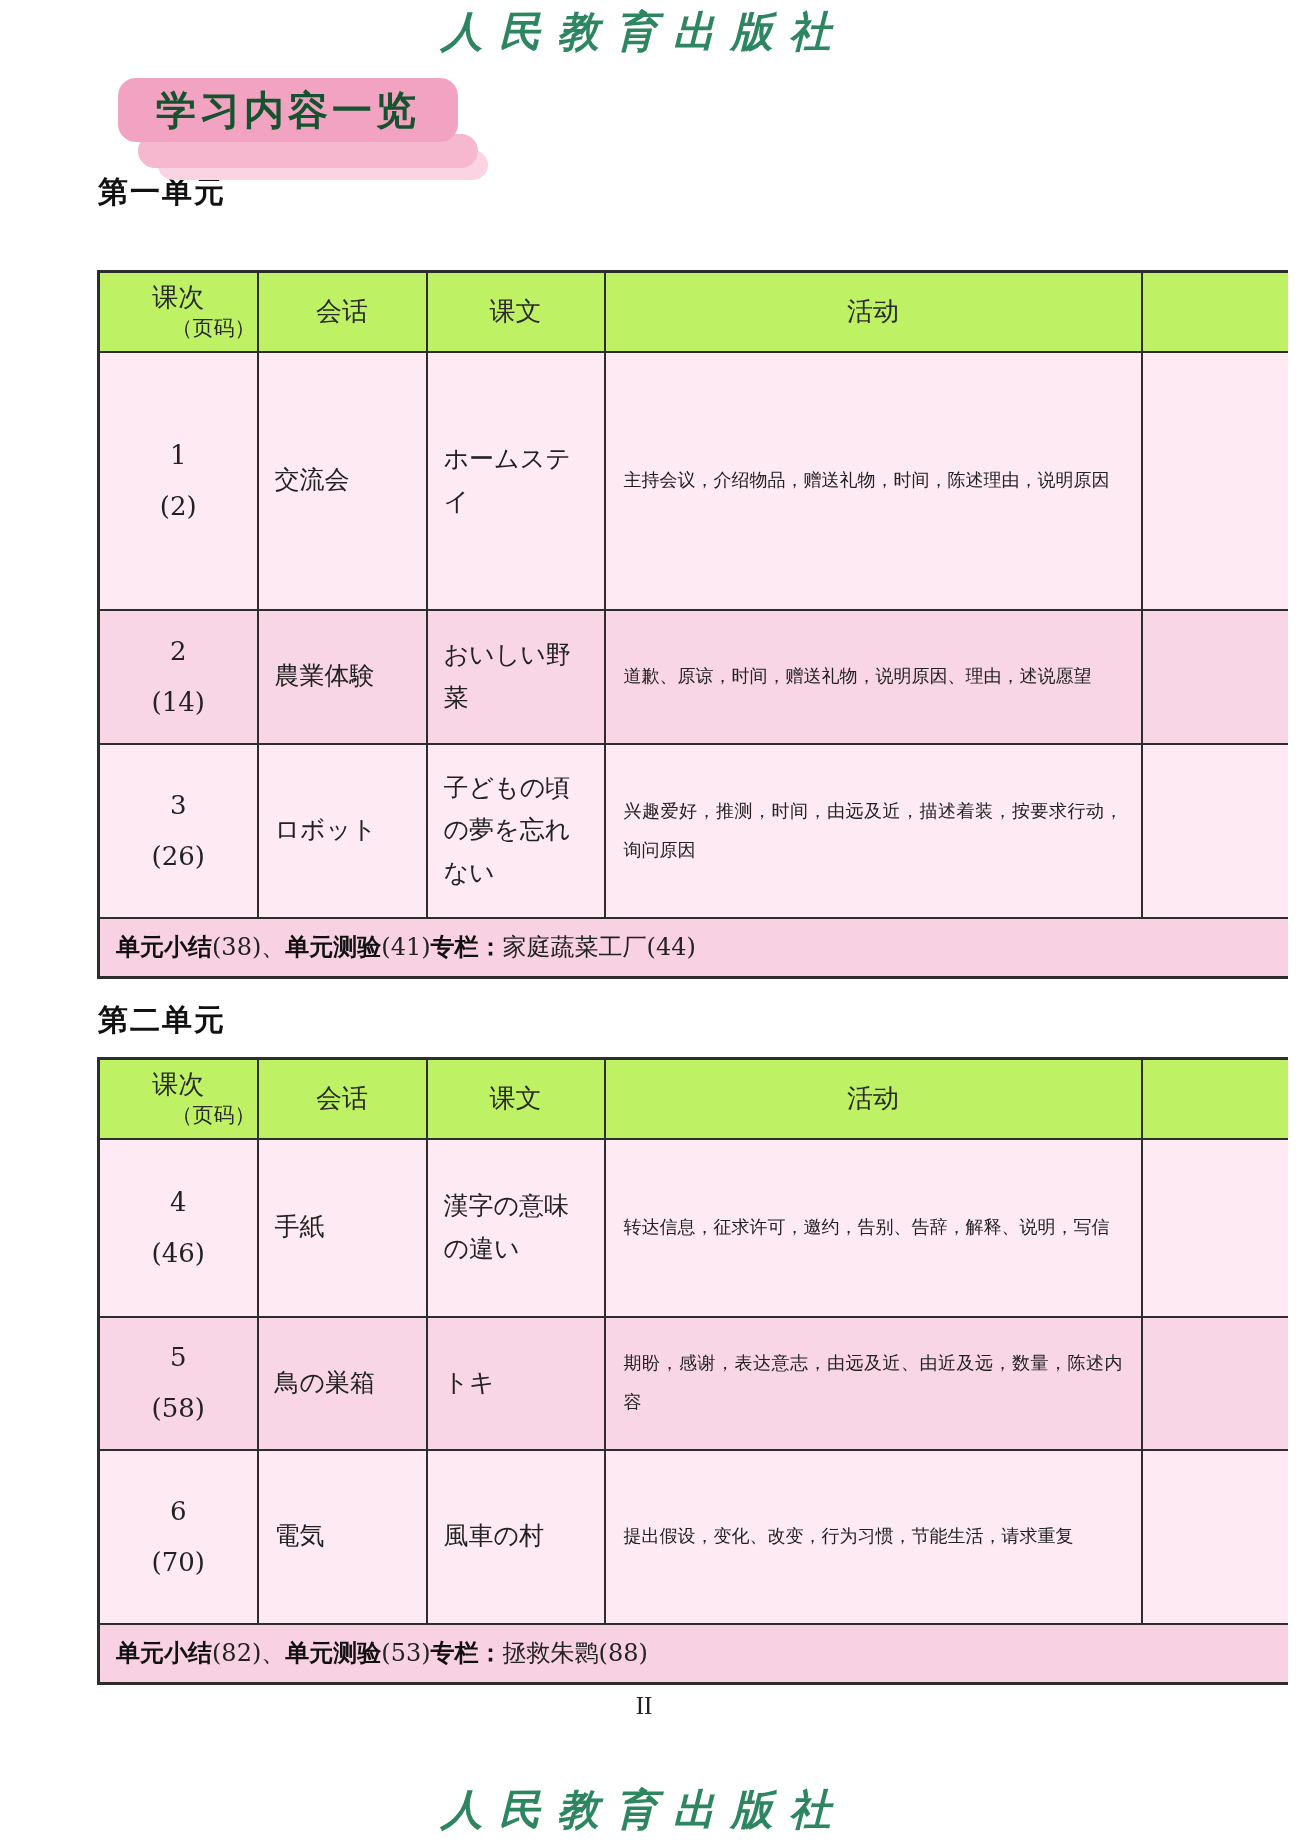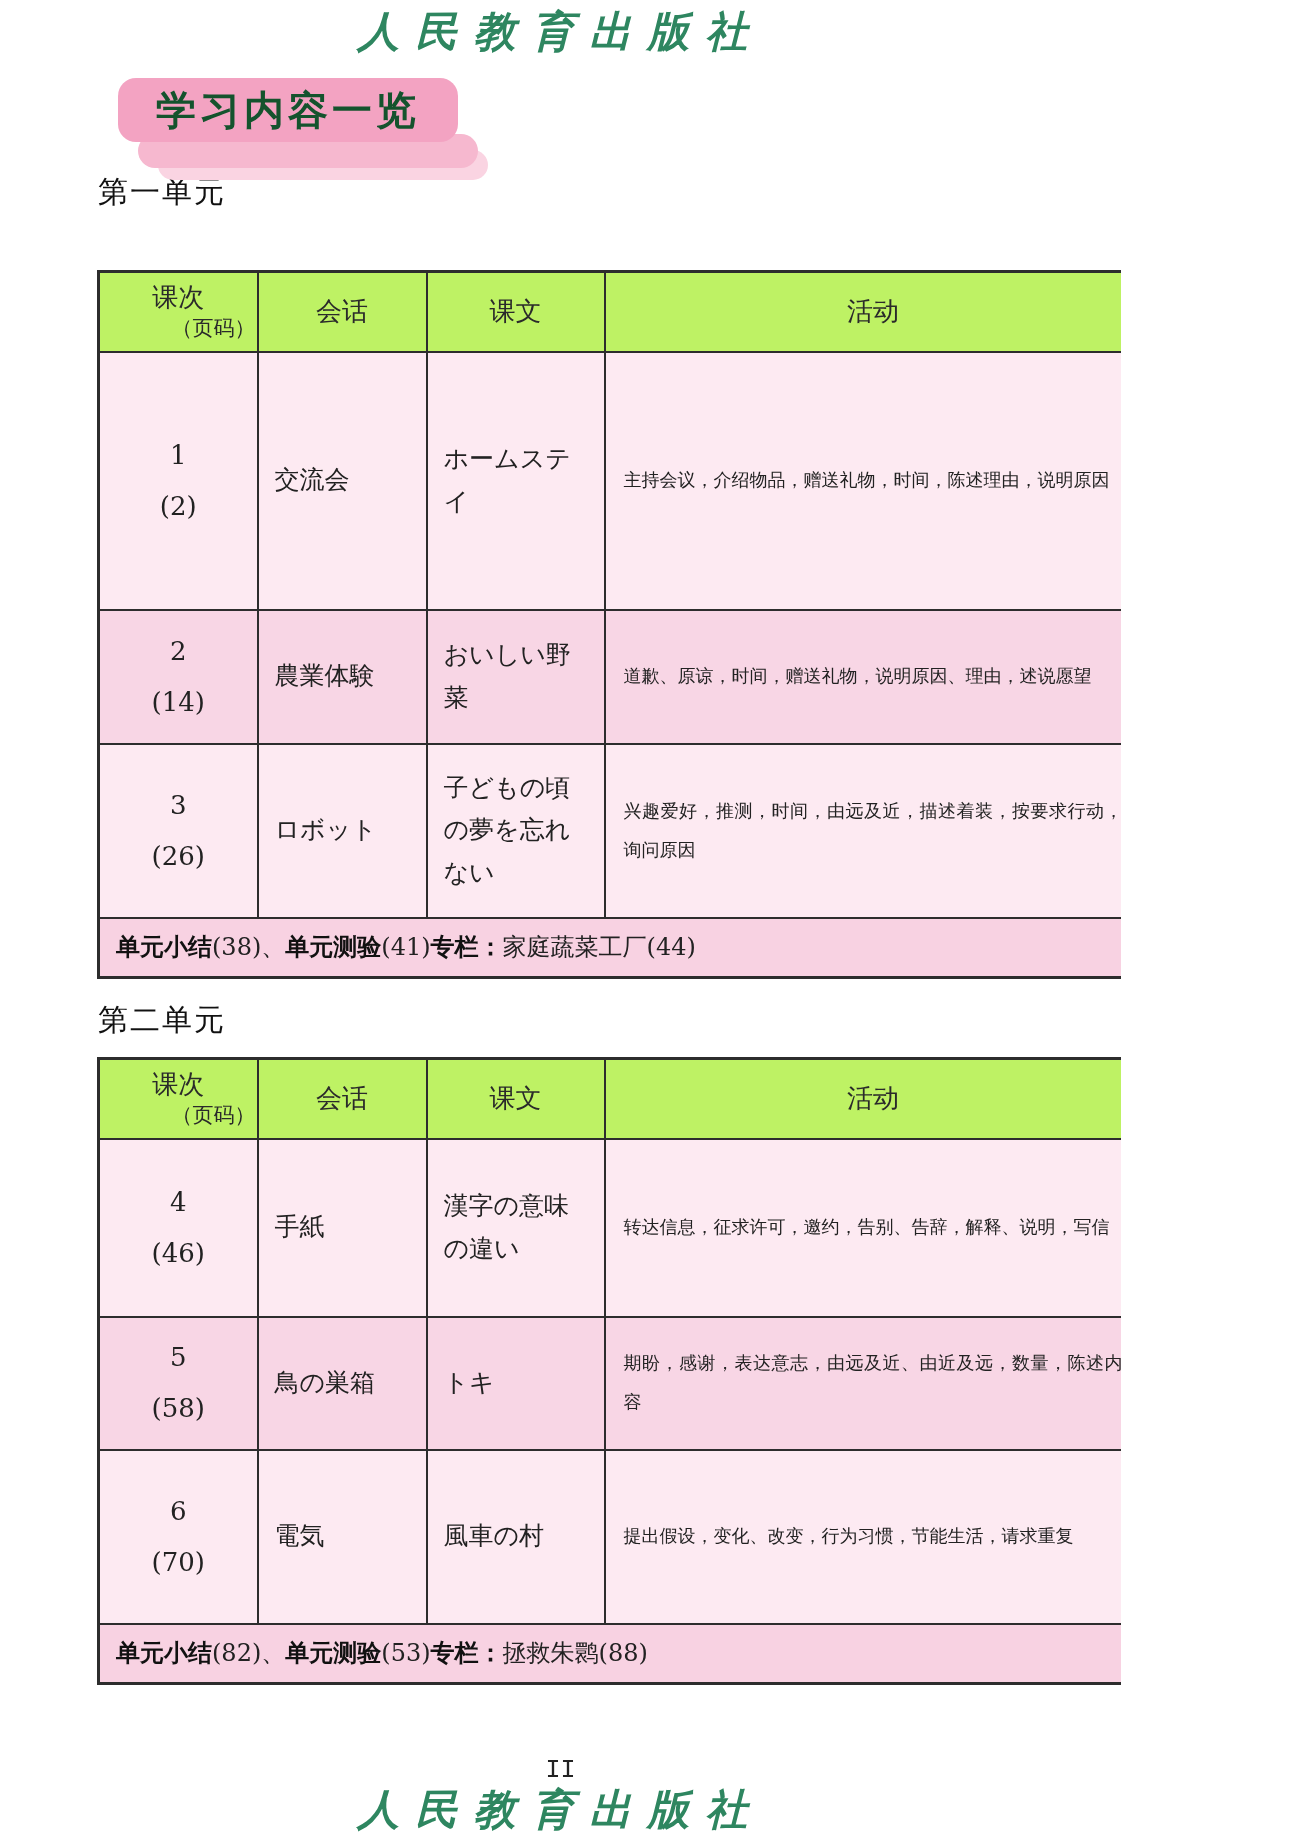--- a/index.html
+++ b/index.html
@@ -1,17 +1,17 @@
 <!DOCTYPE html>
 <html><head>
 <meta charset="utf-8">
 <style>
   html,body { margin:0; padding:0; background:#ffffff; }
   .page {
-    position:relative; width:1121px; height:1842px; background:#ffffff;
+    position:relative; width:1288px; height:1842px; background:#ffffff;
     font-family:"DejaVu Serif", serif; color:#1c1c1c; overflow:hidden;
   }
 
   
   .logo {
     position:absolute; left:0; width:100%; text-align:center;
     color:#2e8660; font-family:"DejaVu Serif", serif;
     font-style:italic; font-weight:bold; font-size:42px; letter-spacing:16px;
     white-space:nowrap;
   }
@@ -31,21 +31,21 @@
     position:absolute; left:20px; top:56px; z-index:2; width:340px; height:34px;
     background:#f6b8cf; border-radius:17px;
   }
   .banner-strip2 {
     position:absolute; left:40px; top:72px; z-index:1; width:330px; height:30px;
     background:#fad4e2; border-radius:15px;
   }
 
   .unit-title {
     position:absolute; left:98px;
-    font-family:"DejaVu Sans", sans-serif; font-weight:400;
+    font-family:"DejaVu Sans", sans-serif; font-weight:700;
     font-size:30px; color:#111111; letter-spacing:2px;
   }
   #unit1-title { top:172px; }
   #unit2-title { top:1000px; }
 
   
   .toc-table {
     position:absolute; left:97px; width:1206px;
     border-collapse:collapse; table-layout:fixed;
     border:3px solid #2d2d2d; border-right:none;
@@ -85,22 +85,22 @@
   }
 
   .footer-row td {
     background:#f8d2e2; border-top:2px solid #2d2d2d;
     padding-left:16px; font-size:24px; color:#222; text-align:left;
   }
   .seg-bold { font-family:"DejaVu Sans", sans-serif; font-weight:700; color:#111; }
   .seg-gap { }
 
   .page-num {
-    position:absolute; top:1756px; left:0; width:100%; text-align:center;
-    font-size:25px; font-family:Liberation Mono, monospace; color:#222;
+    position:absolute; top:1692px; left:0; width:100%; text-align:center;
+    font-size:25px; font-family:Liberation Serif, serif; color:#222;
   }
 </style>
 </head>
 <body>
 
 <div class="page">
 
   <div class="logo logo-top">人民教育出版社</div>
 
   <div class="banner-wrap">

